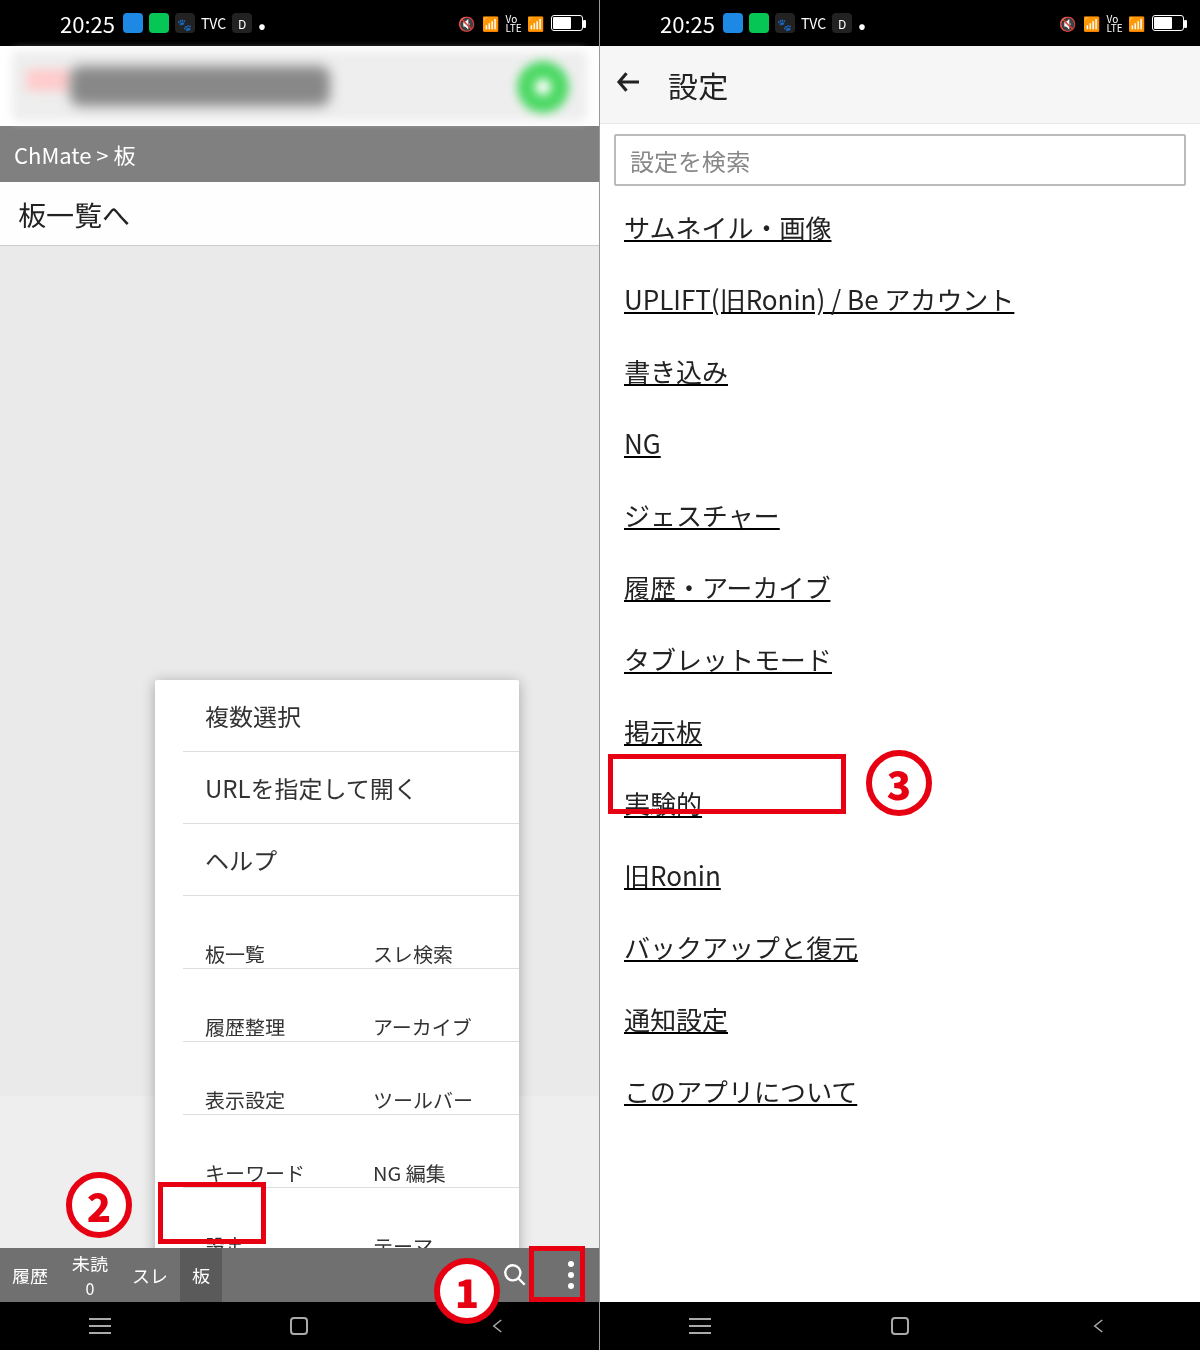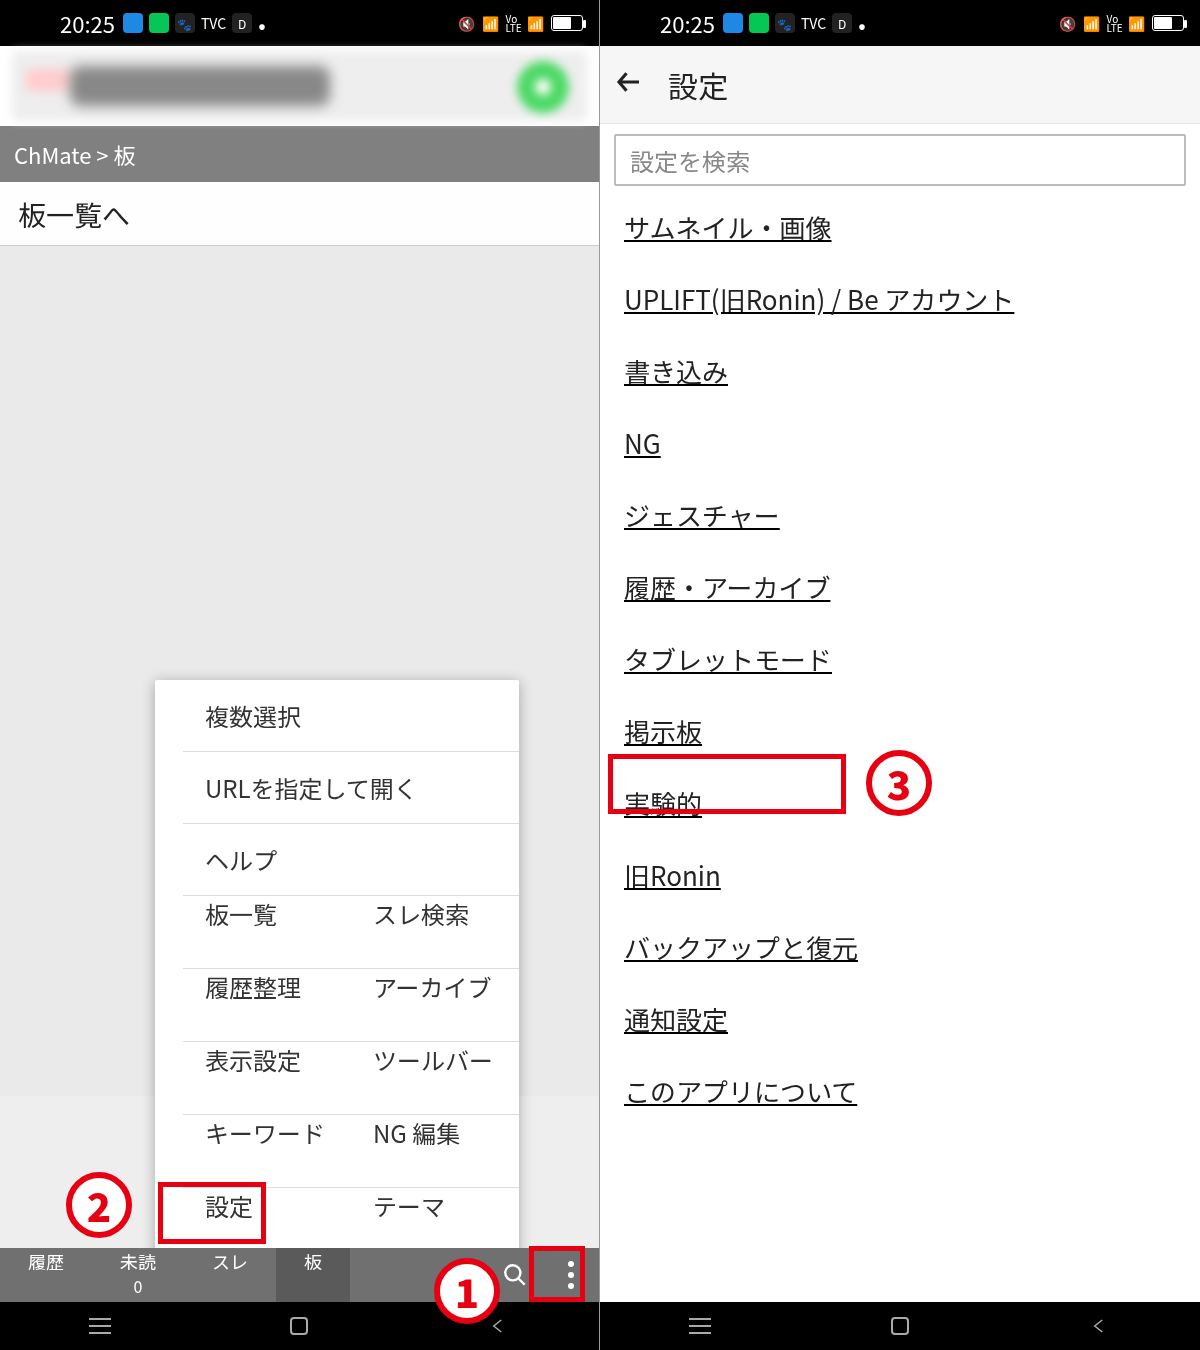--- a/index.html
+++ b/index.html
@@ -30,24 +30,24 @@
 
   .left .breadcrumb { height: 56px; background:#808080; color:#fff; display:flex; align-items:center; padding:0 14px; font-size:22px; }
   .left .row-item { height: 64px; background:#fefefe; border-bottom:1px solid #ccc; display:flex; align-items:center; padding:0 18px; font-size:28px; color:#222; }
   .left .body-fill { flex:1; background:#eaeaea; }
 
   .left .popup { position:absolute; right:80px; bottom:90px; width:364px; background:#fff; box-shadow:0 2px 14px rgba(0,0,0,.3); border-radius:2px;padding-left:28px; }
   .left .popup .p-row-full { height:72px; border-bottom:1px solid #ddd; display:flex; align-items:center; padding:0 22px; font-size:24px; color:#333; }
   .left .popup .p-row-full:last-child { border-bottom:none; }
   .left .popup .p-grid-row { display:flex; border-bottom:1px solid #ddd; }
   .left .popup .p-grid-row:last-of-type { border-bottom:none; }
-  .left .popup .p-grid-cell { width:50%; height:72px; display:flex; align-items:flex-start; padding:0 22px; font-size:24px; color:#333; }
+  .left .popup .p-grid-cell { width:50%; height:72px; display:flex; align-items:flex-end; padding:0 22px; font-size:20px; color:#333; }
 
   .left .tabbar { position:absolute; left:0; right:0; bottom:48px; height:54px; background:#707070; display:flex; align-items:stretch; color:#fff; }
-  .left .tabbar .tab { display:flex; flex-direction:column; align-items:center; justify-content:flex-start; font-size:18px; padding:0 28px; }
+  .left .tabbar .tab { display:flex; flex-direction:column; align-items:center; justify-content:center; font-size:18px; padding:0 12px; }
   .left .tabbar .tab .sub { font-size:16px; }
   .left .tabbar .tab.active { background:#5a5a5a; }
   .left .tabbar .spacer { flex:1; }
   .left .tabbar .iconbtn { width:56px; display:flex; align-items:center; justify-content:center; }
   .left .tabbar .search svg { width:26px; height:26px; stroke:#fff; fill:none; stroke-width:2.2; }
   .left .tabbar .more .dots { display:flex; flex-direction:column; gap:5px; }
   .left .tabbar .more .dots span { width:6px; height:6px; background:#fff; border-radius:50%; }
 
   .navbar { position:absolute; left:0; right:0; bottom:0; height:48px; background:#000; display:flex; align-items:center; justify-content:space-around; }
   .navbar .nav { width:30px; height:30px; display:flex; align-items:center; justify-content:center; }

